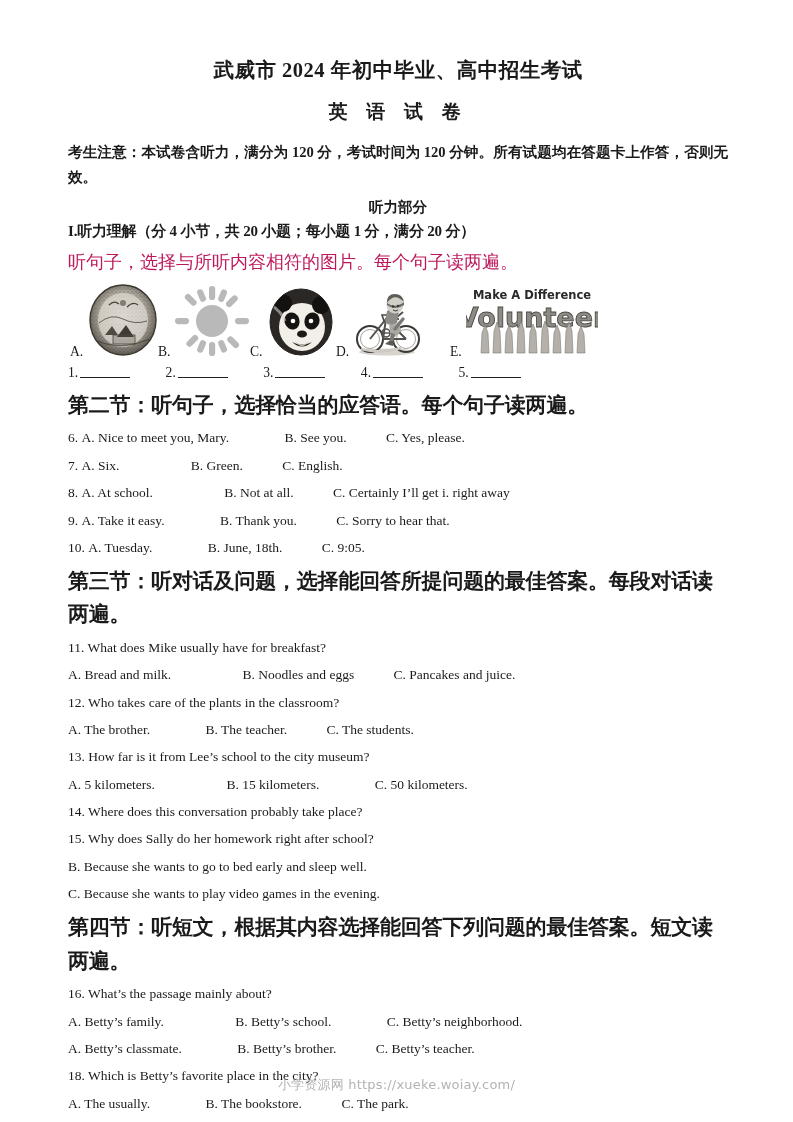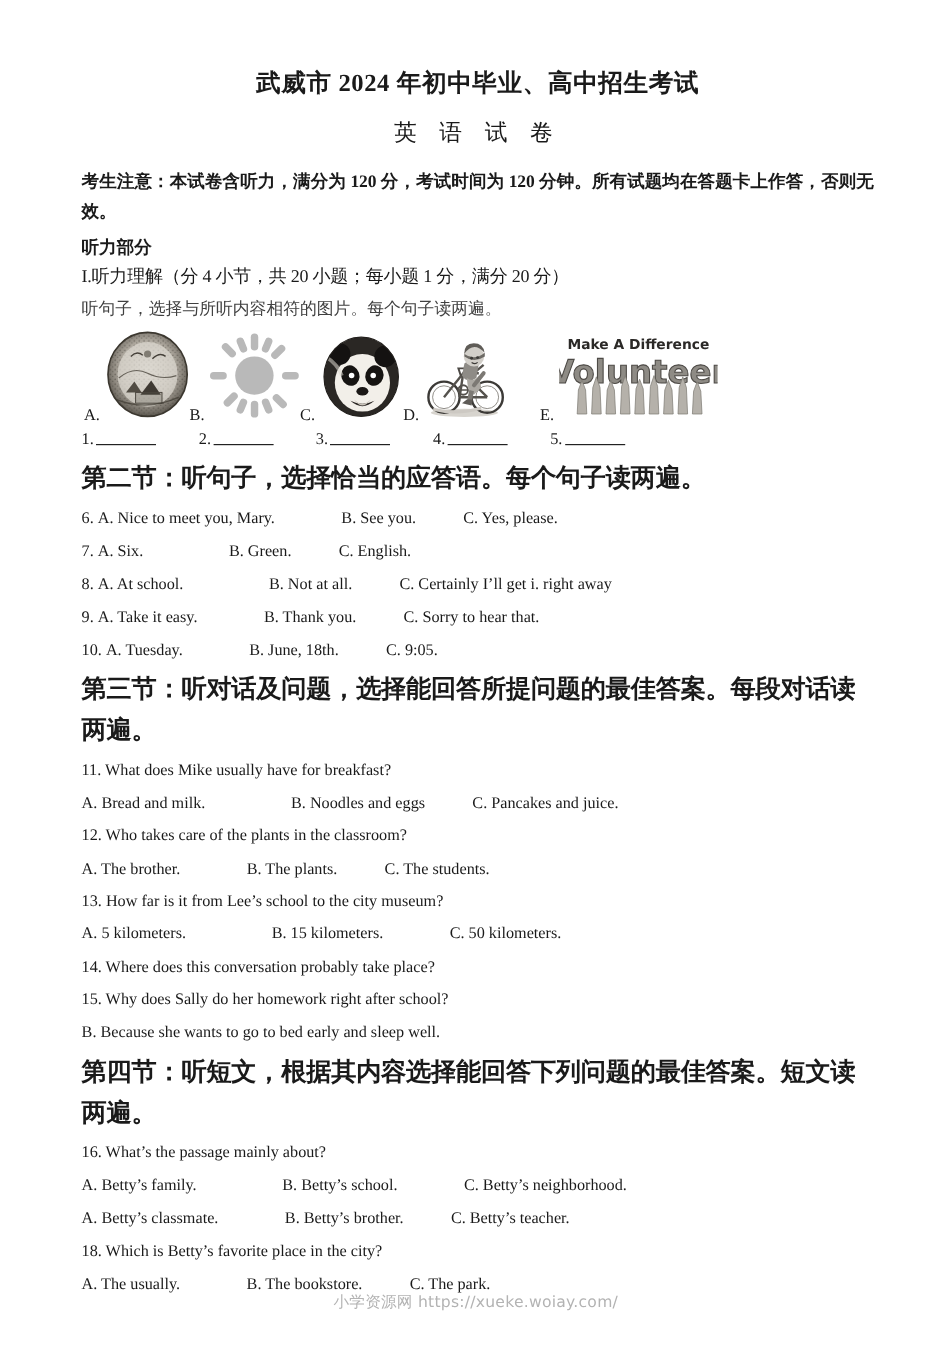--- a/index.html
+++ b/index.html
@@ -34,52 +34,52 @@
     text-align: center;
     font-size: 20.5px;
     font-weight: bold;
     letter-spacing: 0.5px;
     margin: 0 0 16px 0;
     line-height: 1.25;
   }
   .title-sub {
     text-align: center;
     font-size: 19px;
-    font-weight: normal;
+    font-weight: bold;
     letter-spacing: 7px;
     margin: 0 0 17px 0;
     line-height: 1.25;
   }
   .notice {
     font-size: 14.6px;
     font-weight: bold;
     line-height: 1.72;
     margin: 0 0 6px 0;
     text-align: justify;
     letter-spacing: -0.1px;
   }
   .part-title {
-    text-align: left;
+    text-align: center;
     font-size: 14.6px;
     font-weight: bold;
     margin: 4px 0 1px 0;
     line-height: 1.5;
   }
   .sec-major {
     font-size: 15px;
-    font-weight: normal;
+    font-weight: bold;
     margin: 2px 0 4px 0;
     line-height: 1.55;
     letter-spacing: -0.2px;
   }
   .directive {
-    font-size: 14px;
+    font-size: 18px;
     margin: 2px 0 6px 0;
     line-height: 1.6;
-    color: #404040;
+    color: #be185d;
   }
   .sec-head {
     font-size: 21px;
     font-weight: bold;
     margin: 6px 0 5px 0;
     line-height: 1.6;
     letter-spacing: -0.2px;
   }
 
   
@@ -350,35 +350,36 @@
     <div class="q">11. What does Mike usually have for breakfast?</div>
     <div class="q">
       <span class="opt">A. Bread and milk.</span><span class="sp-xl"></span>
       <span class="opt">B. Noodles and eggs</span><span class="sp-m"></span>
       <span class="opt">C. Pancakes and juice.</span>
     </div>
 
     <div class="q">12. Who takes care of the plants in the classroom?</div>
     <div class="q">
       <span class="opt">A. The brother.</span><span class="sp-l"></span>
-      <span class="opt">B. The plants.</span><span class="sp-m"></span>
+      <span class="opt">B. The teacher.</span><span class="sp-m"></span>
       <span class="opt">C. The students.</span>
     </div>
 
     <div class="q">13. How far is it from Lee’s school to the city museum?</div>
     <div class="q">
       <span class="opt">A. 5 kilometers.</span><span class="sp-xl"></span>
       <span class="opt">B. 15 kilometers.</span><span class="sp-l"></span>
       <span class="opt">C. 50 kilometers.</span>
     </div>
 
     <div class="q">14. Where does this conversation probably take place?</div>
 
     <div class="q">15. Why does Sally do her homework right after school?</div>
     <div class="q">B. Because she wants to go to bed early and sleep well.</div>
+    <div class="q">C. Because she wants to play video games in the evening.</div>
 
     <div class="sec-head">第四节：听短文，根据其内容选择能回答下列问题的最佳答案。短文读两遍。</div>
 
     <div class="q">16. What’s the passage mainly about?</div>
     <div class="q">
       <span class="opt">A. Betty’s family.</span><span class="sp-xl"></span>
       <span class="opt">B. Betty’s school.</span><span class="sp-l"></span>
       <span class="opt">C. Betty’s neighborhood.</span>
     </div>
 

